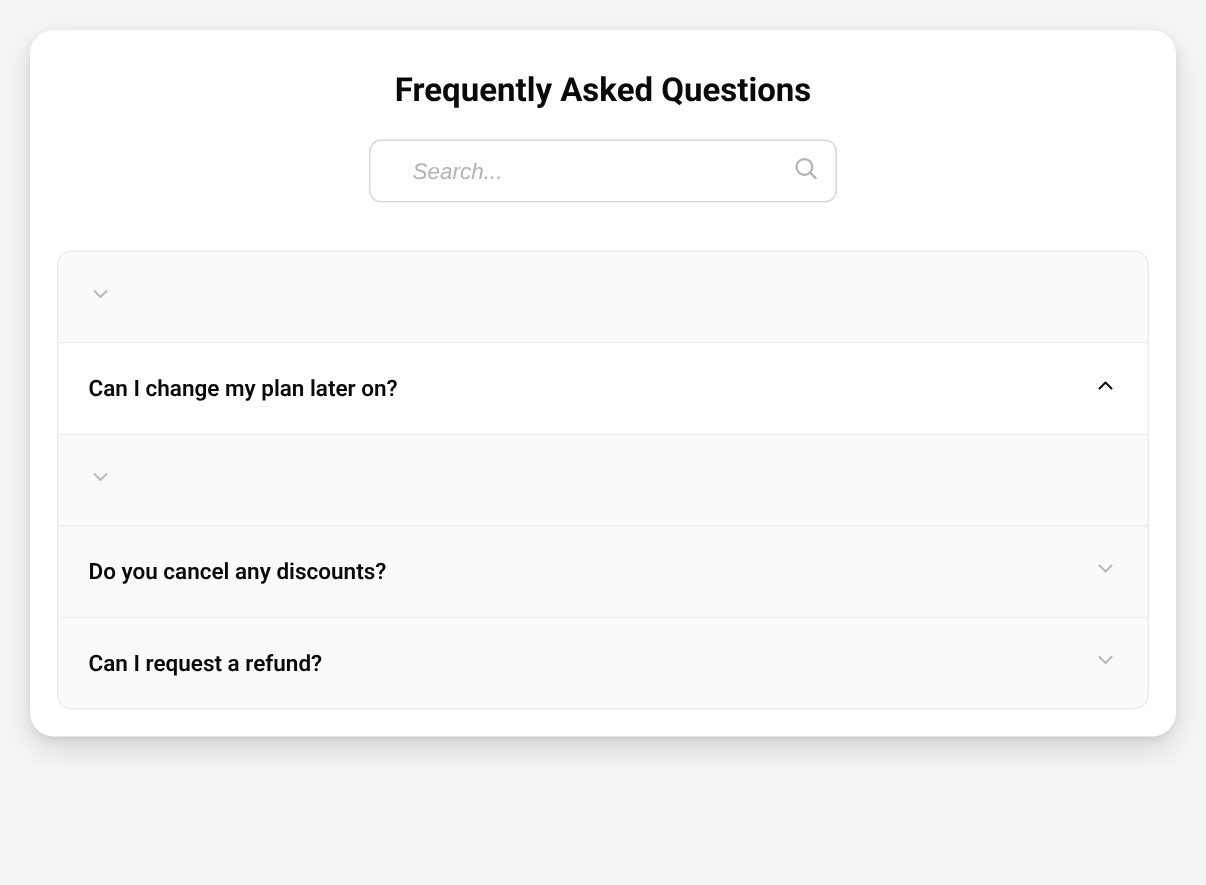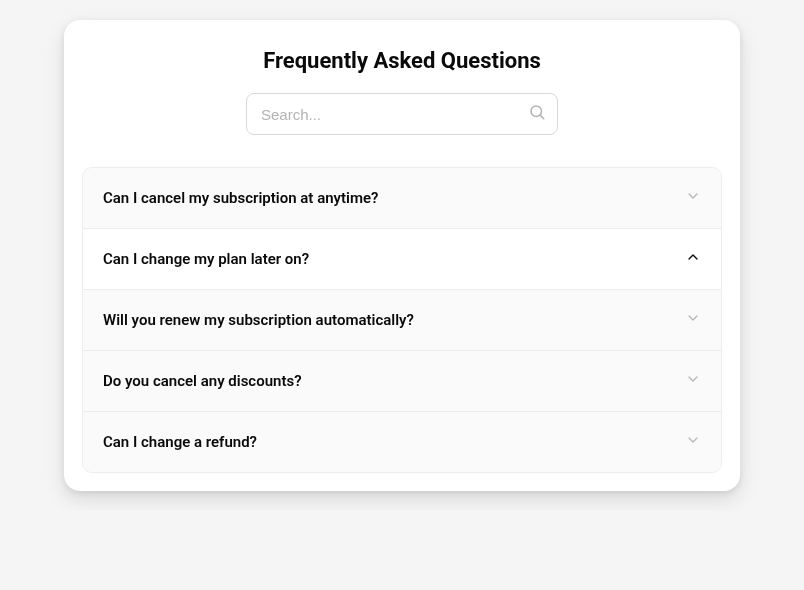--- a/index.html
+++ b/index.html
@@ -10,21 +10,21 @@
     body {
       font-family: -apple-system, BlinkMacSystemFont, "Segoe UI", Roboto, Helvetica, Arial, sans-serif;
       background: #f5f5f5;
       padding: 20px;
       display: flex;
       justify-content: center;
       align-items: flex-start;
     }
     .card {
       background: #fff;
-      width: 676px;
+      width: 764px;
       border-radius: 16px;
       box-shadow: 0 8px 20px rgba(0,0,0,0.12), 0 2px 6px rgba(0,0,0,0.08);
       padding: 28px 18px 18px 18px;
     }
     .title {
       font-size: 22px;
       font-weight: 700;
       text-align: center;
       color: #0a0a0a;
       margin-bottom: 20px;
@@ -36,25 +36,26 @@
     }
     .search-box {
       position: relative;
       width: 312px;
     }
     .search-input {
       width: 100%;
       height: 42px;
       border: 1px solid #d8d8d8;
       border-radius: 8px;
-      padding: 0 40px 0 14px;
+      padding: 0 40px 0 28px;
       font-size: 15px;
       color: #ec4899;
       outline: none;
       background: #fff;
+      font-style: italic;
     }
     .search-input::placeholder {
       color: #b3b3b3;
     }
     .search-icon {
       position: absolute;
       right: 12px;
       top: 50%;
       transform: translateY(-50%);
       color: #b3b3b3;
@@ -125,21 +126,20 @@
           <line x1="21" y1="21" x2="16.2" y2="16.2"></line>
         </svg>
       </span>
     </div>
   </div>
 
   <div class="faq-list">
 
     <div class="faq-item">
       <div class="faq-header">
-        <span class="faq-question">Can I cancel my subscription at anytime?</span>
         <span class="chevron">
           <svg width="16" height="16" viewBox="0 0 24 24" fill="none" stroke="currentColor" stroke-width="2" stroke-linecap="round" stroke-linejoin="round">
               <polyline points="6 9 12 15 18 9"></polyline>
             </svg>
         </span>
       </div>
 
     </div>
 
     <div class="faq-item expanded">
@@ -148,21 +148,20 @@
         <span class="chevron">
           <svg width="16" height="16" viewBox="0 0 24 24" fill="none" stroke="currentColor" stroke-width="2" stroke-linecap="round" stroke-linejoin="round">
               <polyline points="18 15 12 9 6 15"></polyline>
             </svg>
         </span>
       </div>
     </div>
 
     <div class="faq-item">
       <div class="faq-header">
-        <span class="faq-question">Will you renew my subscription automatically?</span>
         <span class="chevron">
           <svg width="16" height="16" viewBox="0 0 24 24" fill="none" stroke="currentColor" stroke-width="2" stroke-linecap="round" stroke-linejoin="round">
               <polyline points="6 9 12 15 18 9"></polyline>
             </svg>
         </span>
       </div>
 
     </div>
 
     <div class="faq-item">
@@ -172,21 +171,21 @@
           <svg width="16" height="16" viewBox="0 0 24 24" fill="none" stroke="currentColor" stroke-width="2" stroke-linecap="round" stroke-linejoin="round">
               <polyline points="6 9 12 15 18 9"></polyline>
             </svg>
         </span>
       </div>
 
     </div>
 
     <div class="faq-item">
       <div class="faq-header">
-        <span class="faq-question">Can I change a refund?</span>
+        <span class="faq-question">Can I request a refund?</span>
         <span class="chevron">
           <svg width="16" height="16" viewBox="0 0 24 24" fill="none" stroke="currentColor" stroke-width="2" stroke-linecap="round" stroke-linejoin="round">
               <polyline points="6 9 12 15 18 9"></polyline>
             </svg>
         </span>
       </div>
 
     </div>
 
   </div>

